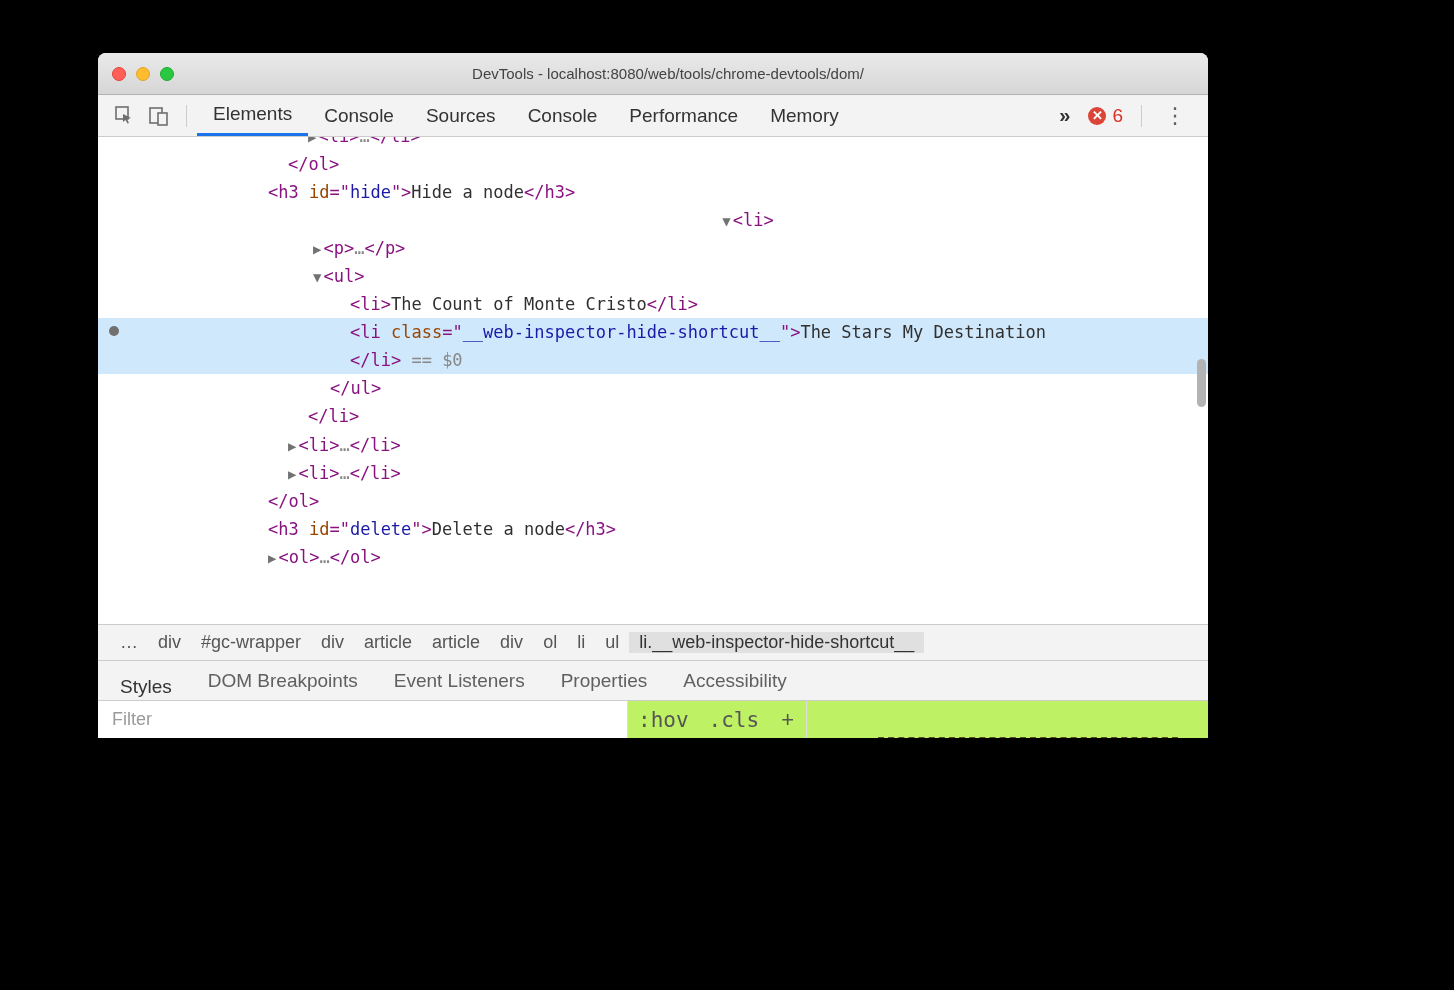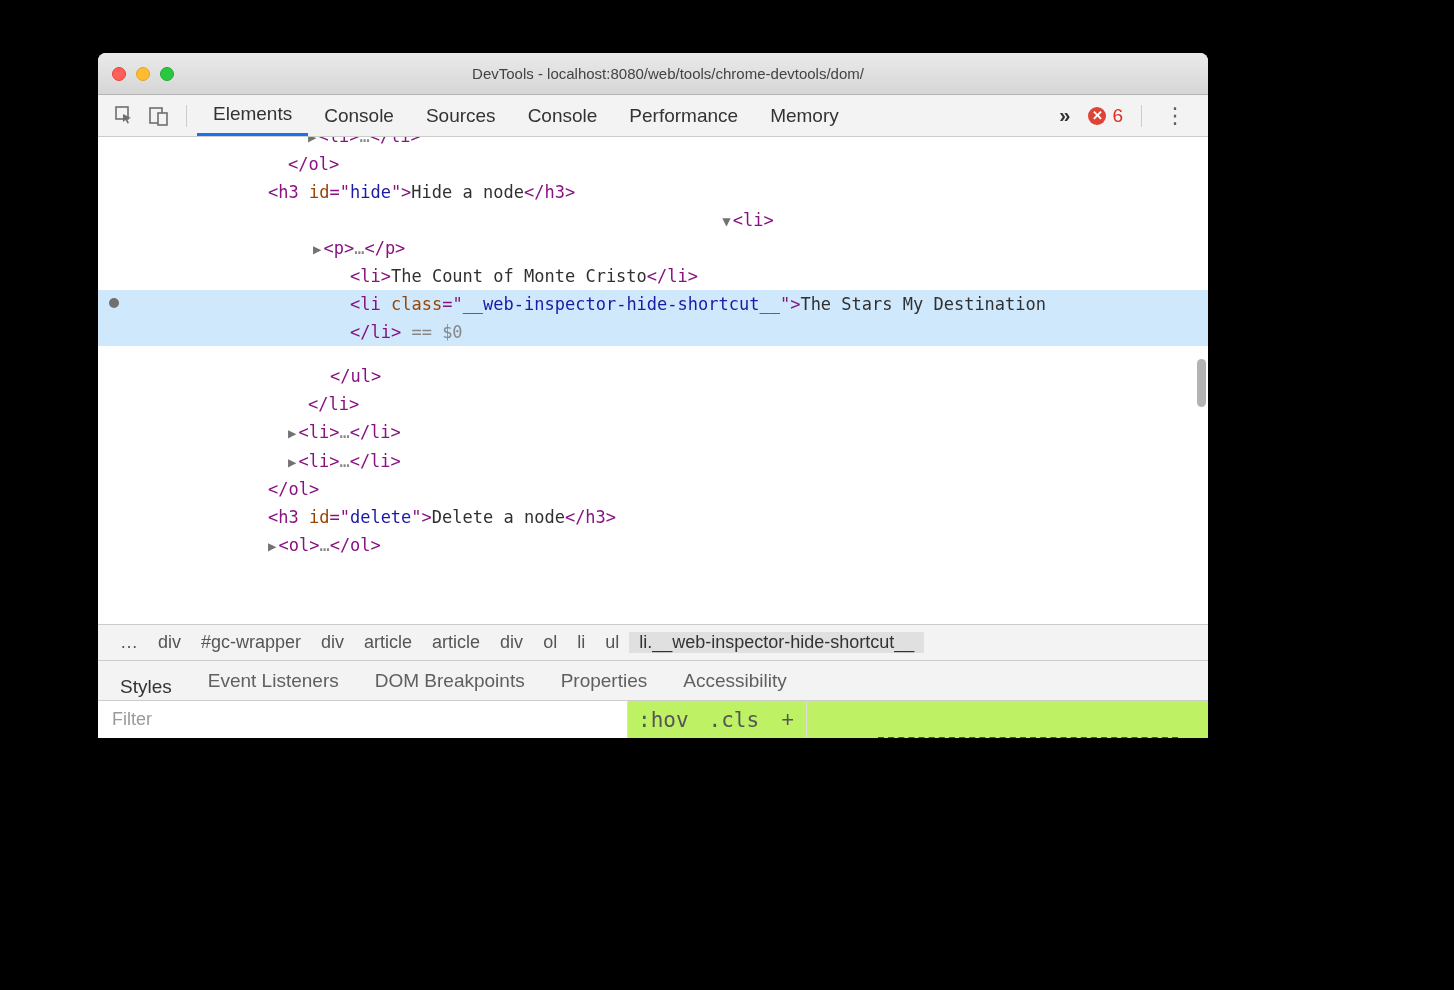--- a/index.html
+++ b/index.html
@@ -165,24 +165,25 @@
     <span class="kebab">⋮</span>
   </div>
 
   <div class="dom-panel">
     <div class="dom-inner" id="dom-inner">
         <div class="row" style="padding-left: 210px; margin-top: -15px;"><span class="disclosure">▶</span><span class="t-tag">&lt;li&gt;</span><span class="t-dim">…</span><span class="t-tag">&lt;/li&gt;</span></div>
         <div class="row" style="padding-left: 190px;"><span class="t-tag">&lt;/ol&gt;</span></div>
         <div class="row" style="padding-left: 170px;"><span class="t-tag">&lt;h3 </span><span class="t-attr">id</span><span class="t-tag">="</span><span class="t-val">hide</span><span class="t-tag">"&gt;</span><span class="t-text">Hide a node</span><span class="t-tag">&lt;/h3&gt;</span></div>
         <div class="row" style="padding-left: 190px; text-align: center;"><span class="disclosure">▼</span><span class="t-tag">&lt;li&gt;</span></div>
         <div class="row" style="padding-left: 215px;"><span class="disclosure">▶</span><span class="t-tag">&lt;p&gt;</span><span class="t-dim">…</span><span class="t-tag">&lt;/p&gt;</span></div>
+        <div class="row" style="padding-left: 215px;"><span class="disclosure">▼</span><span class="t-tag">&lt;ul&gt;</span></div>
         <div class="row" style="padding-left: 252px;"><span class="t-tag">&lt;li&gt;</span><span class="t-text">The Count of Monte Cristo</span><span class="t-tag">&lt;/li&gt;</span></div>
         <div class="row highlight" style="padding-left: 252px;"><span class="hidden-dot"></span><span class="t-tag">&lt;li </span><span class="t-attr">class</span><span class="t-tag">="</span><span class="t-val">__web-inspector-hide-shortcut__</span><span class="t-tag">"&gt;</span><span class="t-text">The Stars My Destination</span></div>
         <div class="row highlight" style="padding-left: 252px;"><span class="t-tag">&lt;/li&gt;</span><span class="t-dim"> == $0</span></div>
-        <div class="row" style="padding-left: 232px; margin-top: 16px;"><span class="t-tag">&lt;/ul&gt;</span></div>
+        <div class="row" style="padding-left: 232px;"><span class="t-tag">&lt;/ul&gt;</span></div>
         <div class="row" style="padding-left: 210px;"><span class="t-tag">&lt;/li&gt;</span></div>
         <div class="row" style="padding-left: 190px;"><span class="disclosure">▶</span><span class="t-tag">&lt;li&gt;</span><span class="t-dim">…</span><span class="t-tag">&lt;/li&gt;</span></div>
         <div class="row" style="padding-left: 190px;"><span class="disclosure">▶</span><span class="t-tag">&lt;li&gt;</span><span class="t-dim">…</span><span class="t-tag">&lt;/li&gt;</span></div>
         <div class="row" style="padding-left: 170px;"><span class="t-tag">&lt;/ol&gt;</span></div>
         <div class="row" style="padding-left: 170px;"><span class="t-tag">&lt;h3 </span><span class="t-attr">id</span><span class="t-tag">="</span><span class="t-val">delete</span><span class="t-tag">"&gt;</span><span class="t-text">Delete a node</span><span class="t-tag">&lt;/h3&gt;</span></div>
         <div class="row" style="padding-left: 170px; margin-bottom: -15px;"><span class="disclosure">▶</span><span class="t-tag">&lt;ol&gt;</span><span class="t-dim">…</span><span class="t-tag">&lt;/ol&gt;</span></div>
       </div>
     <div class="scrollbar-stub"></div>
   </div>
 
@@ -195,22 +196,22 @@
     <span class="crumb">article</span>
     <span class="crumb">div</span>
     <span class="crumb">ol</span>
     <span class="crumb">li</span>
     <span class="crumb">ul</span>
     <span class="crumb selected">li.__web-inspector-hide-shortcut__</span>
   </div>
 
   <div class="subtabs">
     <div class="subtab active">Styles</div>
+    <div class="subtab">DOM Breakpoints</div>
     <div class="subtab">Event Listeners</div>
-    <div class="subtab">DOM Breakpoints</div>
     <div class="subtab">Properties</div>
     <div class="subtab">Accessibility</div>
   </div>
 
   <div class="styles-toolbar">
     <input class="filter-input" placeholder="Filter" style="">
     <div class="style-actions">
       <span class="style-btn">:hov</span>
       <span class="style-btn">.cls</span>
       <span class="plus-btn">+</span>

